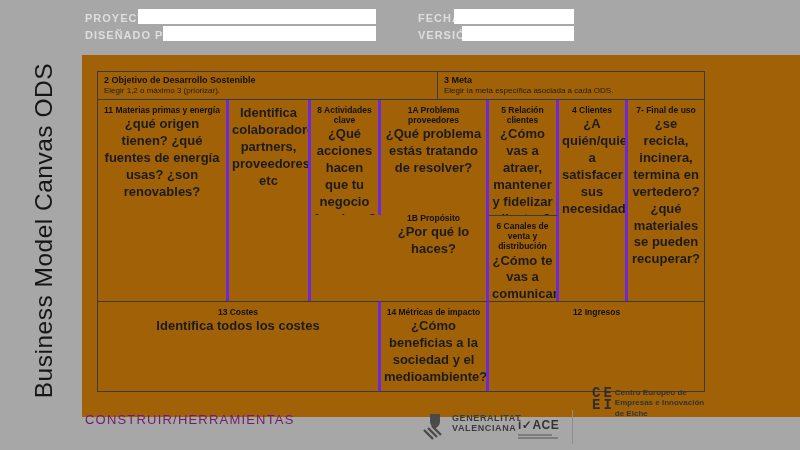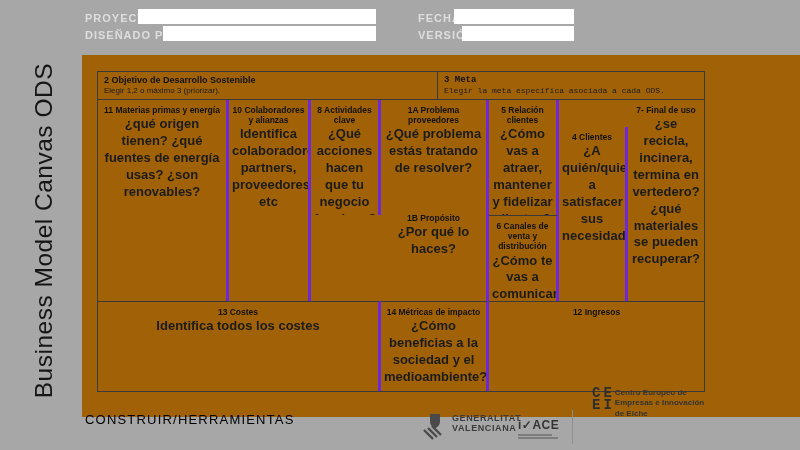--- a/index.html
+++ b/index.html
@@ -17,21 +17,21 @@
             font-size:24.5px; color:#161616; letter-spacing:0.5px; }
 
   
   .canvas { position:absolute; left:82px; top:55px; width:736px; height:362px; background:#a16207; }
 
   .bmc-table { position:absolute; left:15px; top:16px; width:608px; height:321px;
                border:1px solid #3a3a3a; color:#111; }
   .header-row { display:flex; height:28px; border-bottom:1px solid #3a3a3a; }
   .hdr-cell { padding:3px 6px 0; text-align:left; }
   .hdr-cell.first { width:340px; border-right:1px solid #3a3a3a; }
-  .hdr-cell.second { flex:1;font-family:Liberation Mono, monospace; }
+  .hdr-cell.second { flex:1; }
   .hdr-title { font-size:9px; font-weight:bold; line-height:1.25; }
   .hdr-desc { font-size:8px; line-height:1.2; color:#1c1c1c; }
 
   .body-grid { display:grid;
                grid-template-columns:131px 82px 70px 108px 70px 69px 76px;
                grid-template-rows:115px 86px 90px; }
   .cell { border-right:3px solid #6d28d9; padding:5px 3px; text-align:center; overflow:hidden; }
   .no-r { border-right:none; }
   .b-top { border-top:1px solid #3a3a3a; }
   .cell-title { font-size:8.5px; font-weight:bold; line-height:1.2; margin-bottom:1px; }
@@ -39,29 +39,29 @@
   .sp-1b { margin-top:36px; }
   .sp-1c { margin-top:44px; }
 
   .c-materias     { grid-column:1; grid-row:1 / span 2; }
   .c-colaboradores{ grid-column:2; grid-row:1 / span 2; }
   .c-actividades  { grid-column:3; grid-row:1; }
   .c-recursos     { grid-column:3; grid-row:2; }
   .c-problema     { grid-column:4; grid-row:1 / span 2; }
   .c-relacion     { grid-column:5; grid-row:1; }
   .c-canales      { grid-column:5; grid-row:2; }
-  .c-clientes     { grid-column:6; grid-row:1 / span 2;margin-top:27px; }
+  .c-clientes     { grid-column:6; grid-row:1 / span 2; }
   .c-final        { grid-column:7; grid-row:1 / span 2; }
   .c-costes       { grid-column:1 / span 3; grid-row:3; }
   .c-metricas     { grid-column:4; grid-row:3; }
   .c-ingresos     { grid-column:5 / span 3; grid-row:3; }
 
   
   .footer-label { position:absolute; left:85px; top:412px; font-size:13px;
-                  letter-spacing:1.2px; color:#000000; }
+                  letter-spacing:1.2px; color:#701a75; }
   .logo-gva { position:absolute; left:423px; top:413px; display:flex; align-items:flex-start; }
   .gva-text { margin-left:5px; font-size:9px; font-weight:bold; color:#3b3b3b;
               letter-spacing:0.6px; line-height:1.15; }
   .logo-ivace { position:absolute; left:518px; top:418px; color:#333; }
   .ivace-word { font-size:12px; font-weight:bold; letter-spacing:0.5px; }
   .ivace-check { font-weight:bold; }
   .ivace-bar { height:2px; background:#7d7d7d; margin-top:1.5px; }
   .ivace-bar.b1 { width:34px; } .ivace-bar.b2 { width:40px; }
   .logo-divider { position:absolute; left:572px; top:410px; width:1px; height:34px; background:#8e8e8e; }
   .logo-ceei { position:absolute; left:592px; top:388px; display:flex; }
@@ -100,21 +100,20 @@
           <div class="hdr-desc">Elegir la meta específica asociada a cada ODS.</div>
         </div>
       </div>
 
       <div class="body-grid">
         <div class="cell c-materias">
           <div class="cell-title">11 Materias primas y energía</div>
           <div class="cell-desc">¿qué origen tienen? ¿qué fuentes de energía usas? ¿son renovables?</div>
         </div>
         <div class="cell c-colaboradores">
-          <div class="cell-title">10 Colaboradores y alianzas</div>
           <div class="cell-desc">Identifica colaboradores, partners, proveedores, etc</div>
         </div>
         <div class="cell c-actividades">
           <div class="cell-title">8 Actividades clave</div>
           <div class="cell-desc">¿Qué acciones hacen que tu negocio funcione?</div>
         </div>
         <div class="cell c-problema">
           <div class="cell-title">1A Problema proveedores</div>
           <div class="cell-desc">¿Qué problema estás tratando de resolver?</div>
           <div class="cell-title sp-1b">1B Propósito</div>

